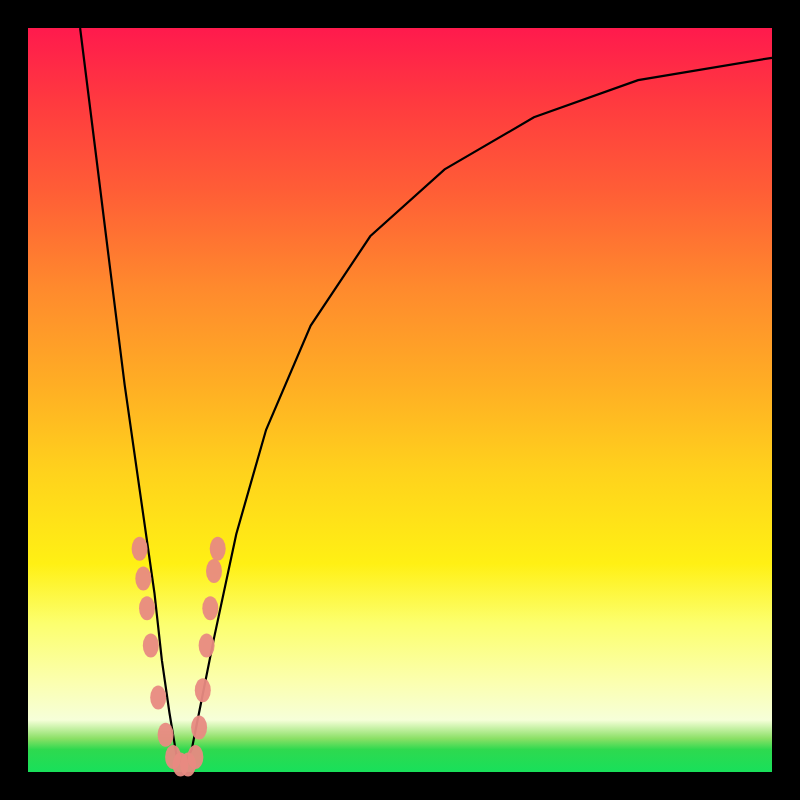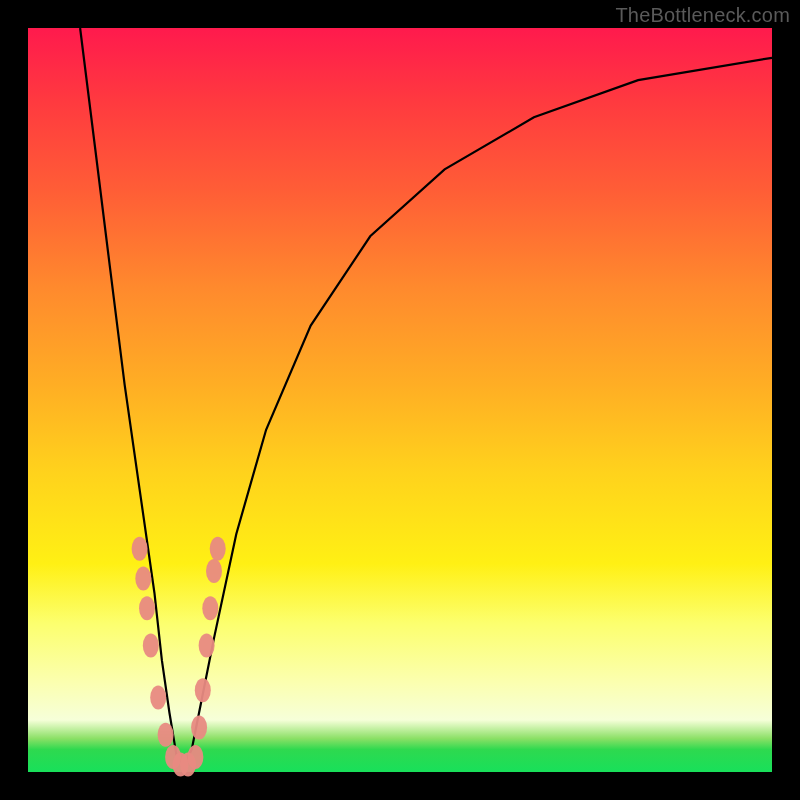--- a/index.html
+++ b/index.html
@@ -86,15 +86,14 @@
           <ellipse cx="171.1" cy="699.4" rx="8" ry="12" fill="#e88a82" fill-opacity="0.95"></ellipse>
           <ellipse cx="174.8" cy="662.2" rx="8" ry="12" fill="#e88a82" fill-opacity="0.95"></ellipse>
           <ellipse cx="178.6" cy="617.5" rx="8" ry="12" fill="#e88a82" fill-opacity="0.95"></ellipse>
           <ellipse cx="182.3" cy="580.3" rx="8" ry="12" fill="#e88a82" fill-opacity="0.95"></ellipse>
           <ellipse cx="186.0" cy="543.1" rx="8" ry="12" fill="#e88a82" fill-opacity="0.95"></ellipse>
           <ellipse cx="189.7" cy="520.8" rx="8" ry="12" fill="#e88a82" fill-opacity="0.95"></ellipse>
         </g>
     </svg>
   </div>
 
-  <div class="watermark">TheBottleneck.com</div>
 
 </div>
 
 </body></html>

